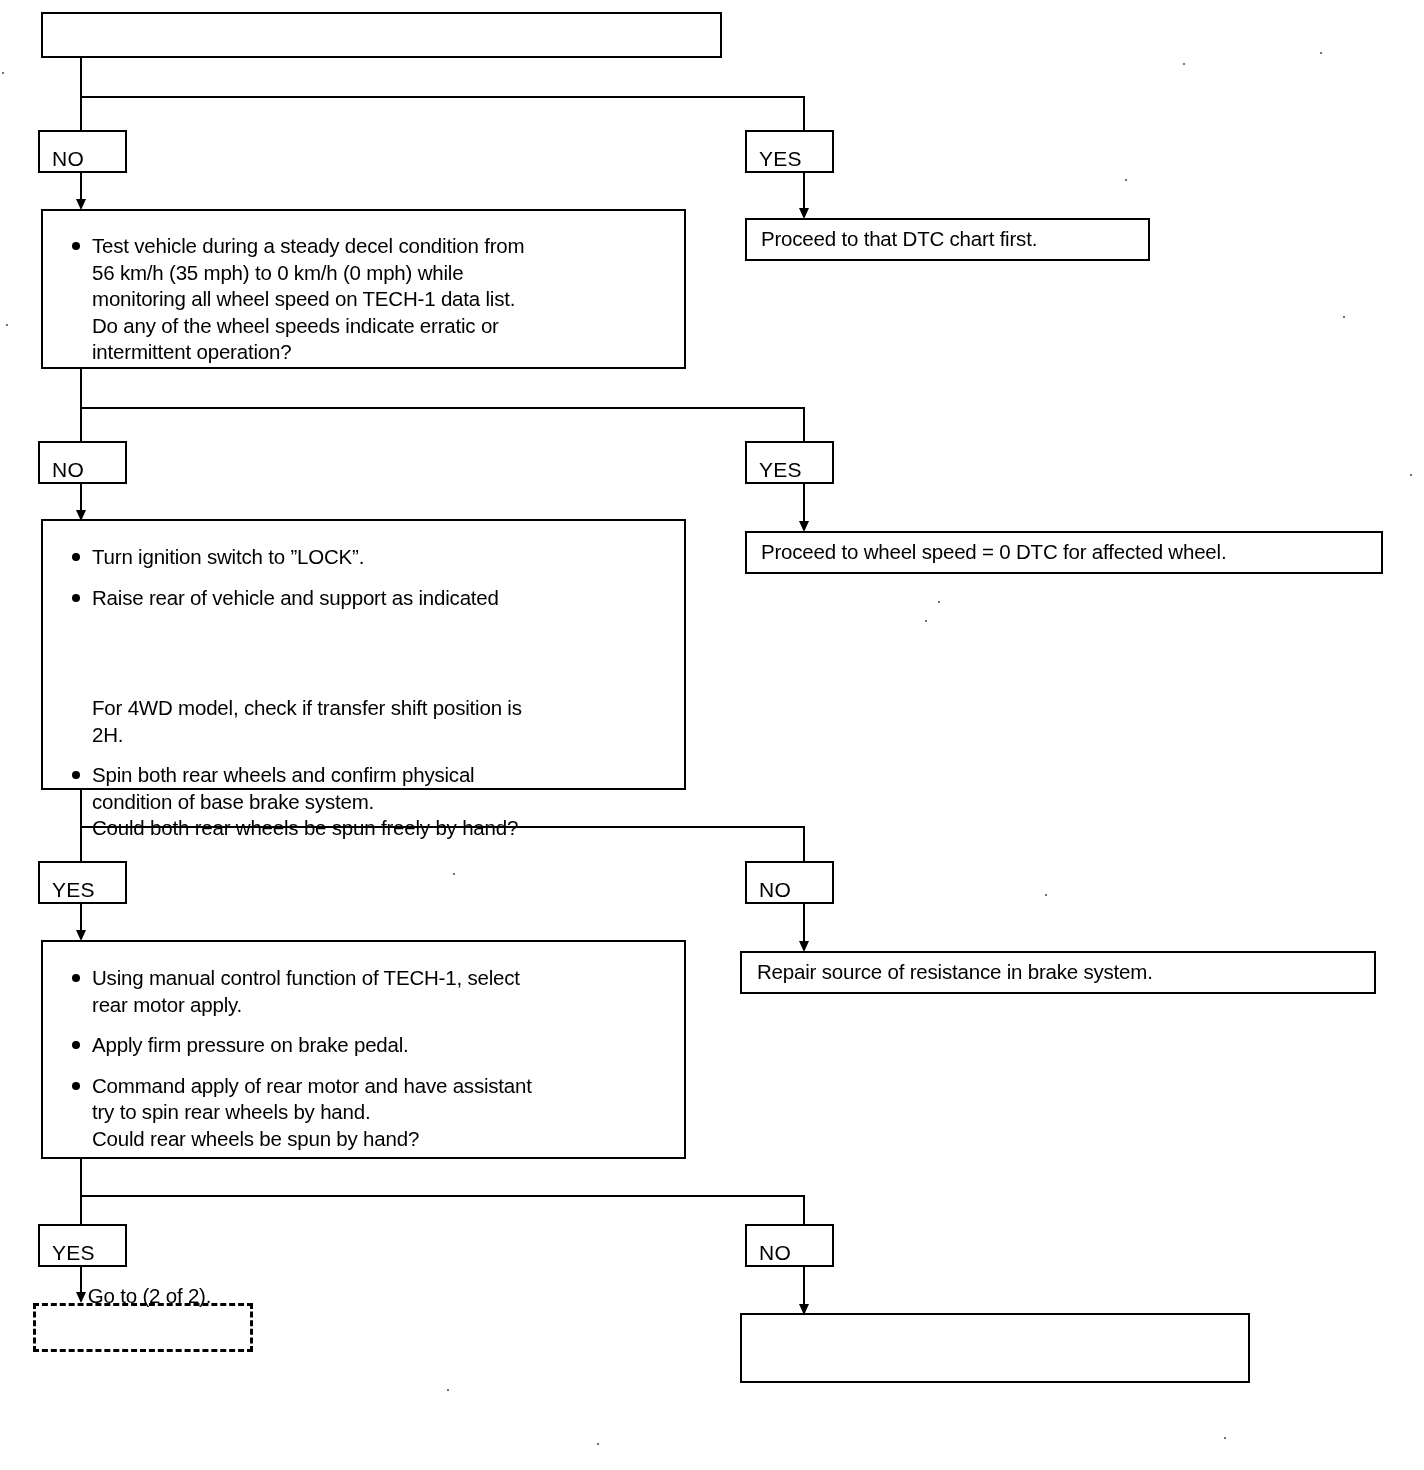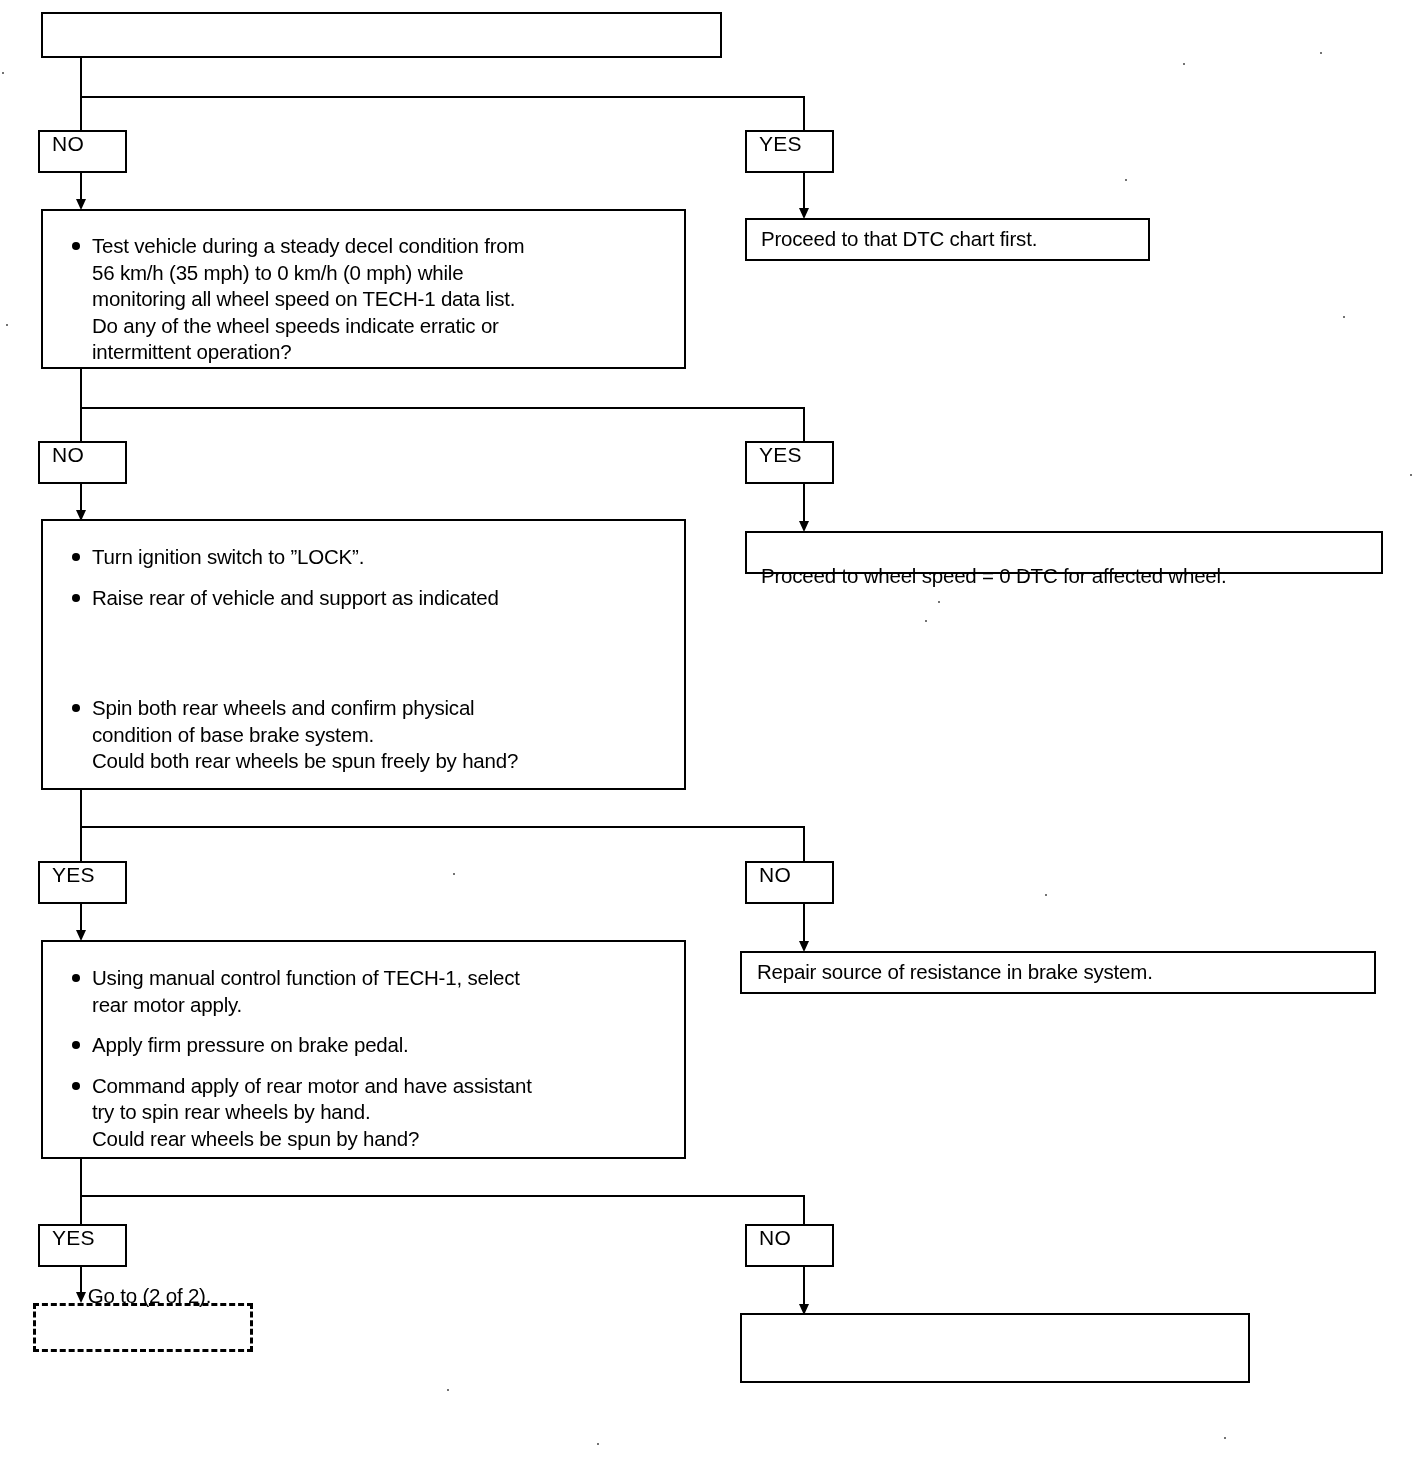--- a/index.html
+++ b/index.html
@@ -36,21 +36,21 @@
     letter-spacing: -0.2px;
   }
 
   
   .label-box {
     position: absolute;
     box-sizing: border-box;
     border: 2px solid #000;
     background: #fff;
     display: flex;
-    align-items: flex-start;
+    align-items: flex-end;
   }
   .label-box .lbl {
     font-size: 21px;
     padding-left: 12px;
     letter-spacing: 0.3px;
   }
 
   
   .stmt {
     position: absolute;
@@ -154,34 +154,38 @@
   <div class="vline" style="left:80px; top:484px; height:32px;"></div>
   <div class="arrow" style="left:76px; top:510px;"></div>
 
   <div class="label-box" style="left:745px; top:441px; width:89px; height:43px;">
     <span class="lbl">YES</span>
   </div>
   <div class="vline" style="left:803px; top:484px; height:42px;"></div>
   <div class="arrow" style="left:799px; top:521px;"></div>
 
   <div class="box" style="left:745px; top:531px; width:638px; height:43px;"></div>
-  <div class="box-text" style="left:761px; top:539px; width:615px;margin-top:24px;">Proceed to wheel speed = 0 DTC for affected wheel.</div>
+  <div class="box-text" style="left:761px; top:539px; width:615px;">Proceed to wheel speed = 0 DTC for affected wheel.</div>
 
   <div class="box" style="left:41px; top:519px; width:645px; height:271px;"></div>
   <div class="stmt" style="left:48px; top:530px; width:630px;">
     <div class="li">
       <span class="bullet"></span>
       <span class="body">Turn ignition switch to ”LOCK”.</span>
     </div>
     <div class="li">
       <span class="bullet"></span>
       <span class="body">Raise rear of vehicle and support as indicated</span>
     </div>
     <div class="li nobullet" style="height:56px;">
       <span class="body"></span>
+    </div>
+    <div class="li nobullet">
+      <span class="body">For 4WD model, check if transfer shift position is
+2H.</span>
     </div>
     <div class="li">
       <span class="bullet"></span>
       <span class="body">Spin both rear wheels and confirm physical
 condition of base brake system.
 Could both rear wheels be spun freely by hand?</span>
     </div>
   </div>
 
   <div class="vline" style="left:80px; top:790px; height:38px;"></div>

